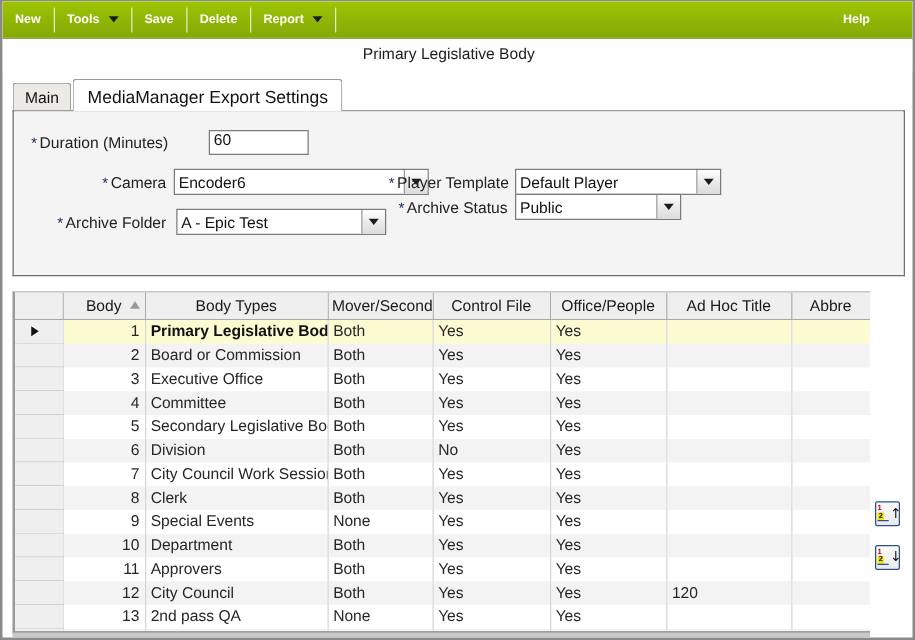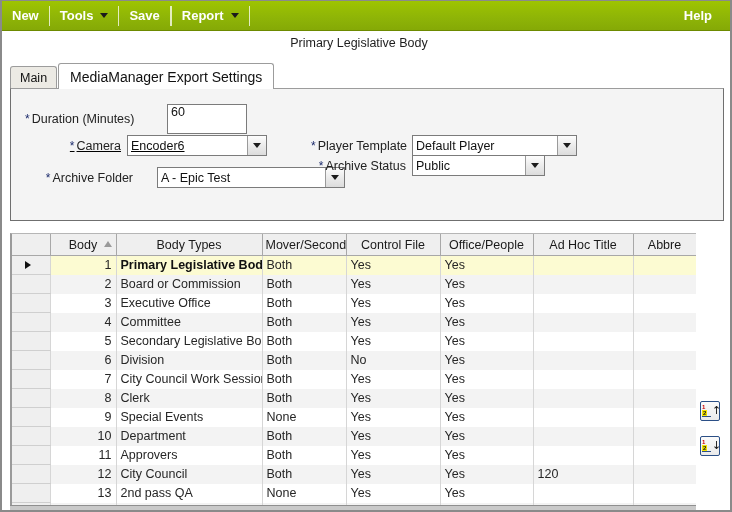--- a/index.html
+++ b/index.html
@@ -30,40 +30,40 @@
     display: flex; align-items: center;
     box-sizing: border-box;
     border-bottom: 1px solid #6d8a00;
   }
   .tb-item {
     position: relative;
     display: flex; align-items: center;
     height: 28px;
     padding: 0 10px;
     color: #ffffff;
-    font-size: 13px;
+    font-size: 10px;
     font-weight: bold;
     white-space: nowrap;
     cursor: default;
   }
   .tb-sep {
     width: 1px; height: 20px;
     background: rgba(255,255,255,0.75);
     flex: 0 0 auto;
   }
   .tb-caret {
     display: inline-block;
     margin-left: 7px;
     width: 0; height: 0;
     border-left: 4px solid transparent;
     border-right: 4px solid transparent;
     border-top: 5px solid #1b1b1b;
   }
   .tb-spacer { flex: 1 1 auto; }
-  .tb-help { padding-right: 18px; }
+  .tb-help { padding-right: 34px; }
 
   
   .title-area {
     position: absolute; left: 0; top: 31px;
     width: 728px; height: 25px;
     background: #ffffff;
   }
   .page-title {
     position: absolute; left: 0; top: 4px;
     width: 714px;
@@ -125,22 +125,22 @@
     font-size: 12px;
     margin-right: 2px;
   }
   .txtbox {
     box-sizing: border-box;
     height: 20px;
     background: #ffffff;
     border: 1px solid #7b7b7b;
     font-size: 12.5px;
     color: #111;
-    padding: 14px 3px;
-    display: flex; align-items: flex-end;
+    padding: 0 3px;
+    display: flex; align-items: flex-start;
     white-space: nowrap; overflow: hidden;
   }
   .combo {
     box-sizing: border-box;
     height: 21px;
     background: #ffffff;
     border: 1px solid #7b7b7b;
     display: flex; align-items: stretch;
     overflow: hidden;
   }
@@ -289,20 +289,23 @@
     <div class="tb-sep"></div>
     <div class="tb-item">
       <span>Tools</span>
       <span class="tb-caret"></span>
     </div>
     <div class="tb-sep"></div>
     <div class="tb-item">
       <span>Save</span>
     </div>
     <div class="tb-sep"></div>
+    <div class="tb-item">
+      <span>Delete</span>
+    </div>
     <div class="tb-sep"></div>
     <div class="tb-item">
       <span>Report</span>
       <span class="tb-caret"></span>
     </div>
     <div class="tb-sep"></div>
     <div class="tb-spacer"></div>
     <div class="tb-item tb-help">
       <span>Help</span>
     </div>
@@ -325,37 +328,37 @@
 
     <div class="fld" style="left:14px; top:15px;gap:28px;">
       <span class="fld-label" style="width:108px;">
         <span class="req">*</span><span>Duration (Minutes)</span>
       </span>
       <div class="txtbox" style="width:80px; margin-left:6px;">
         <span>60</span>
       </div>
     </div>
 
-    <div class="fld" style="left:2px; top:46px;text-decoration:underline;">
+    <div class="fld" style="left:14px; top:46px;">
       <span class="fld-label" style="width:108px;">
         <span class="req">*</span><span>Camera</span>
       </span>
-      <div class="combo" style="width:140px; margin-left:6px;">
+      <div class="combo" style="width:204px; margin-left:6px;">
         <div class="combo-val">Encoder6</div>
         <div class="combo-btn">
           <span class="combo-arrow"></span>
         </div>
       </div>
     </div>
 
     <div class="fld" style="left:14px; top:78px;">
       <span class="fld-label" style="width:108px;">
         <span class="req">*</span><span>Archive Folder</span>
       </span>
-      <div class="combo" style="width:188px; margin-left:24px;">
+      <div class="combo" style="width:168px; margin-left:8px;">
         <div class="combo-val">A - Epic Test</div>
         <div class="combo-btn">
           <span class="combo-arrow"></span>
         </div>
       </div>
     </div>
 
     <div class="fld" style="left:300px; top:46px;">
       <span class="fld-label" style="width:95px;">
         <span class="req">*</span><span>Player Template</span>

